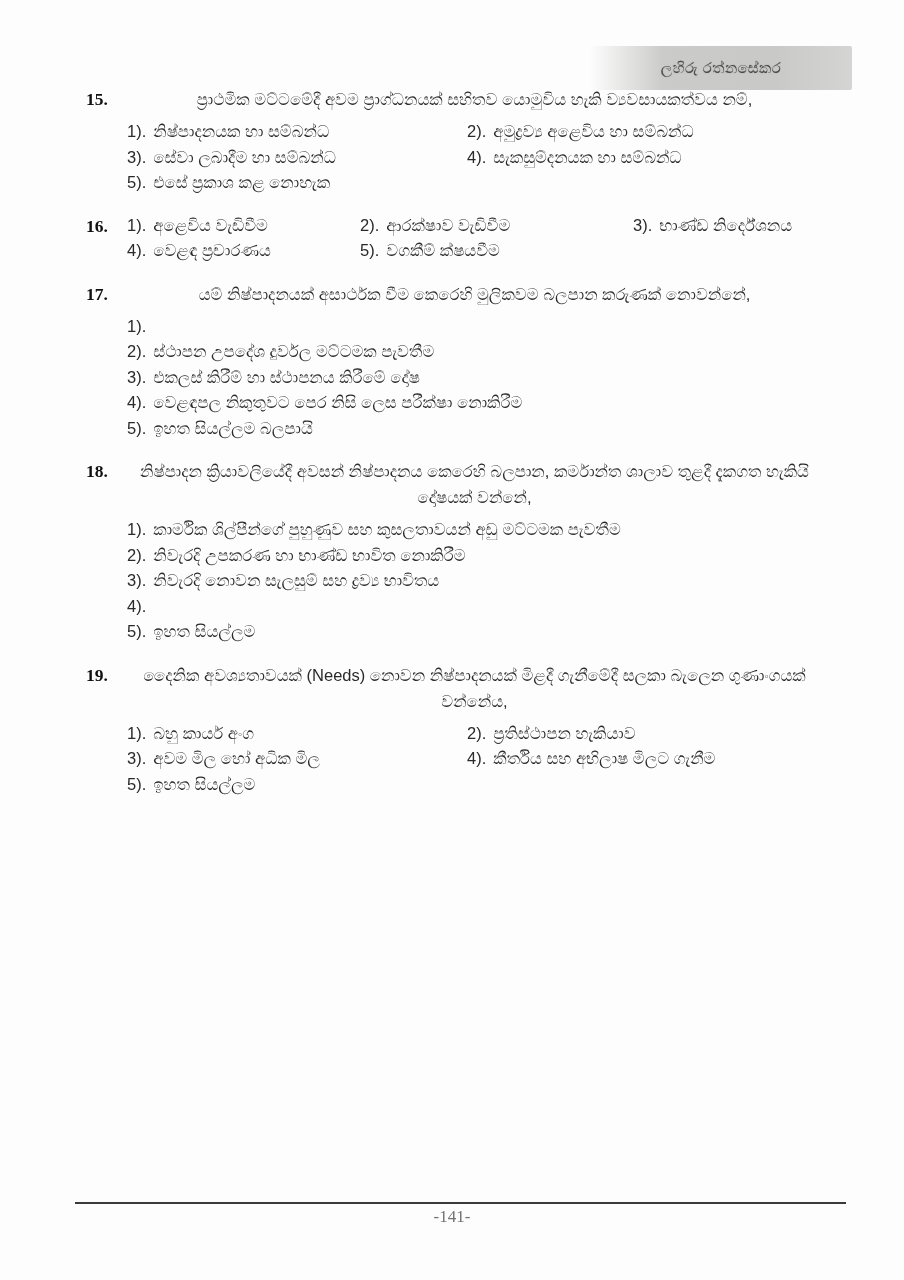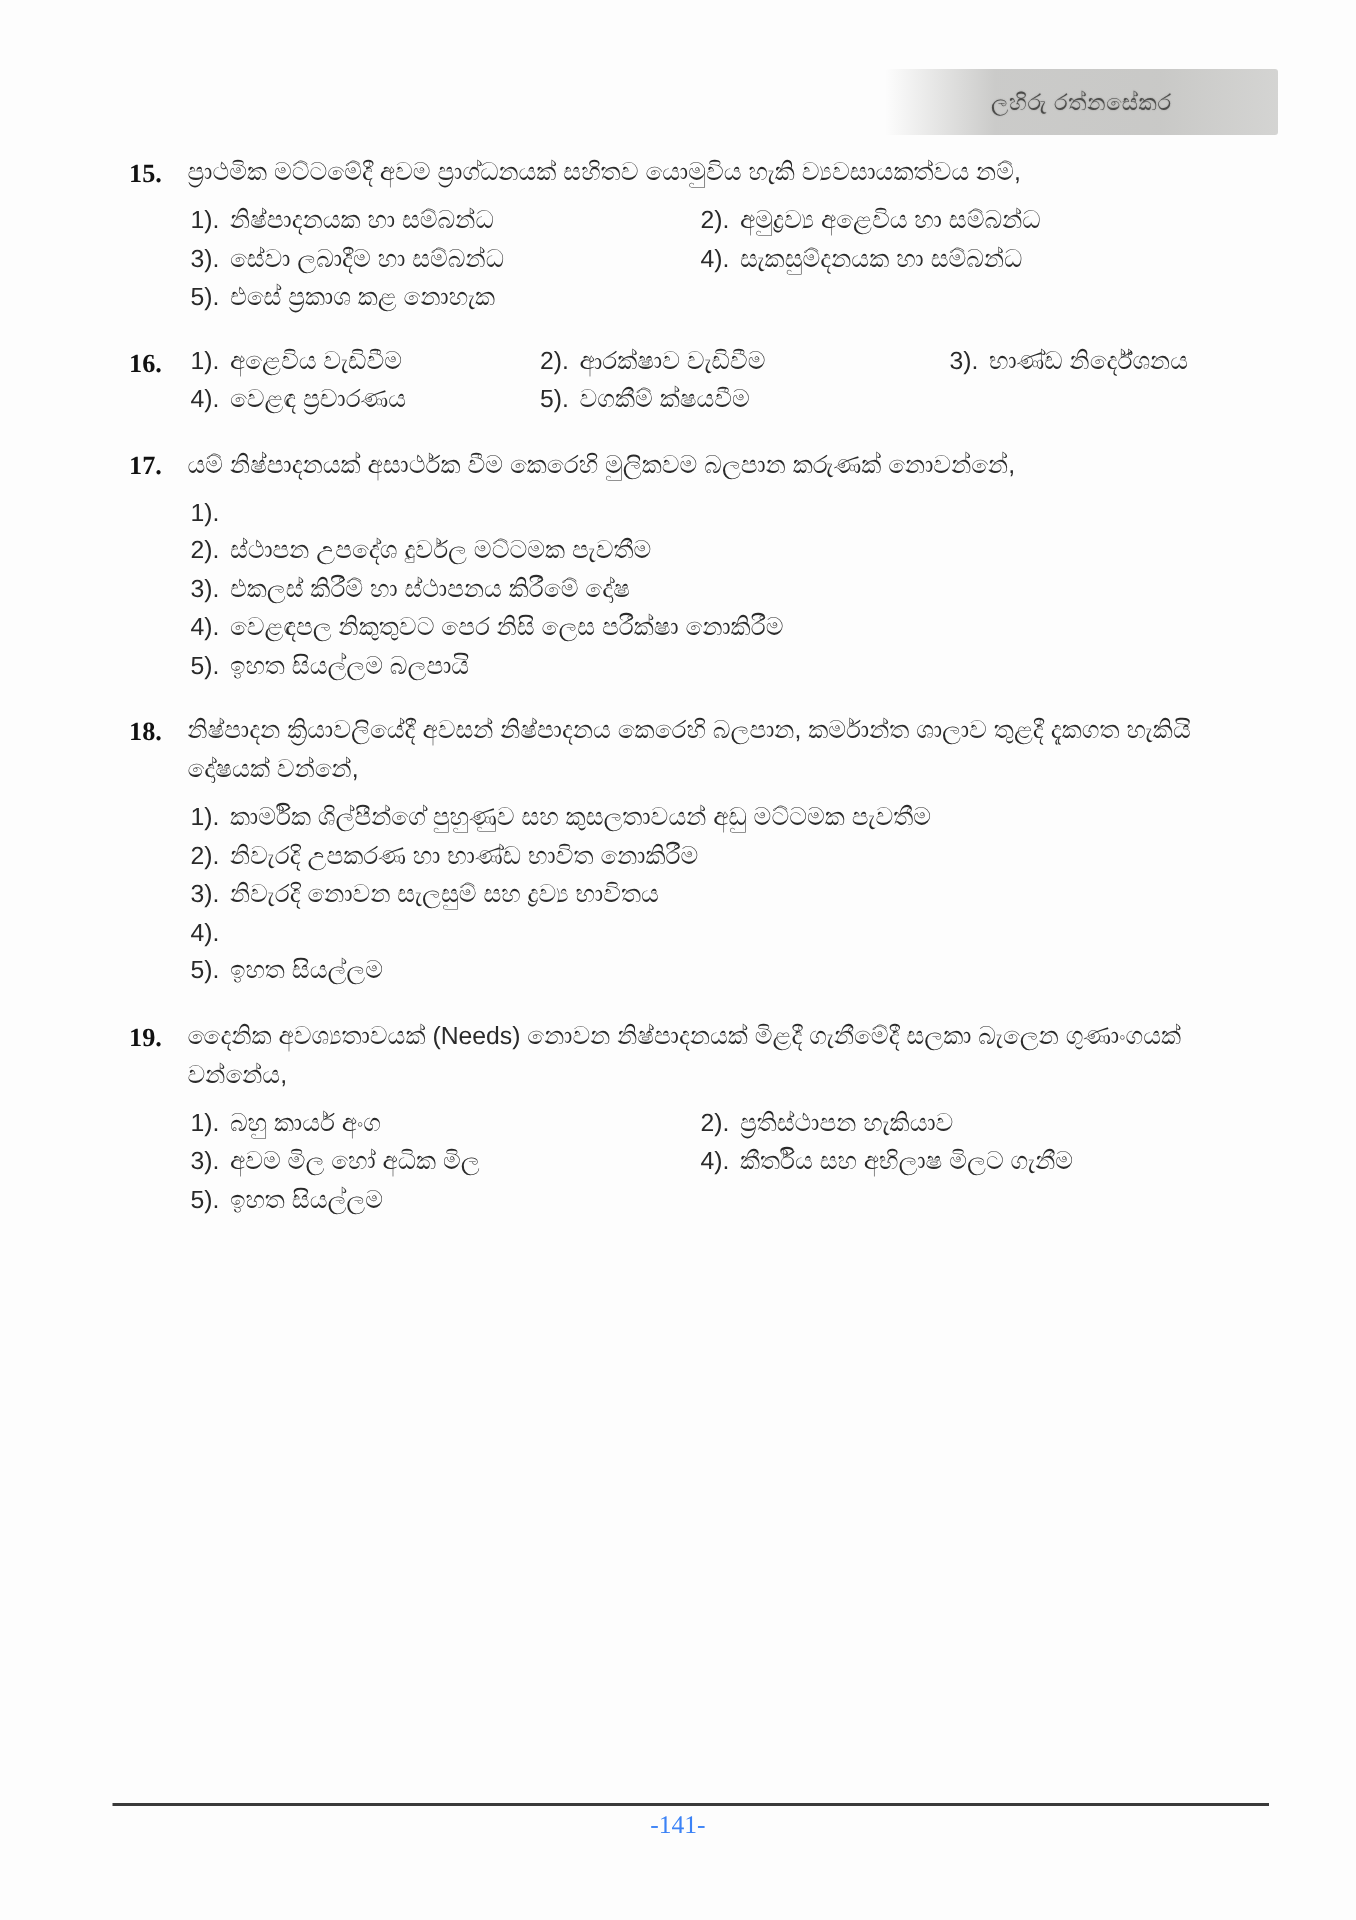--- a/index.html
+++ b/index.html
@@ -19,49 +19,49 @@
     background:linear-gradient(90deg, rgba(190,190,188,0) 0%, rgba(186,186,184,.75) 28%, rgba(198,198,196,.95) 70%, rgba(205,205,203,.85) 100%);
     border-radius:2px;
     display:flex;align-items:center;justify-content:center;
   }
   .wm-band span{
     font-size:15px;color:#4b4b49;
     text-shadow:0 0 1px rgba(80,80,80,.6);
     letter-spacing:.5px;
   }
   .content{
-    position:absolute;top:102px;left:0;right:0;
+    position:absolute;top:86px;left:0;right:0;
     padding:0 80px 0 86px;
   }
   .q{display:flex;margin-bottom:17px;}
   .qnum{
     flex:0 0 39px;
     font-family:"Liberation Serif", serif;
     font-weight:bold;font-size:17.5px;line-height:26px;
     color:#111;
   }
   .qbody{flex:1;font-size:16.5px;line-height:26px;color:#2a2a2a;}
-  .stem{margin-bottom:7px;}
+  .stem{margin-bottom:7px;text-align:center;}
   .orow{display:flex;margin-left:2px;line-height:25.5px;}
   .opt{display:flex;align-items:baseline;}
   .opt .marker{white-space:nowrap;margin-right:7px;color:#2a2a2a;}
   .w340{width:340px;}
   .w233{width:233px;}
   .w273{width:273px;}
   .col1{flex:1;}
   
   .footer-line{
     position:absolute;left:75px;right:58px;top:1202px;
     border-top:2.5px solid #3a3a3a;
   }
   .page-number{
     position:absolute;left:0;right:0;top:1207px;
     text-align:center;
     font-family:"Liberation Serif", serif;
-    font-size:17px;color:#3b82f6;
+    font-size:17px;color:#737373;
   }
 </style>
 </head>
 <body>
 
 <div class="page">
 
   <div class="wm-band">
     <span>ලහිරු රත්නසේකර</span>
   </div>

